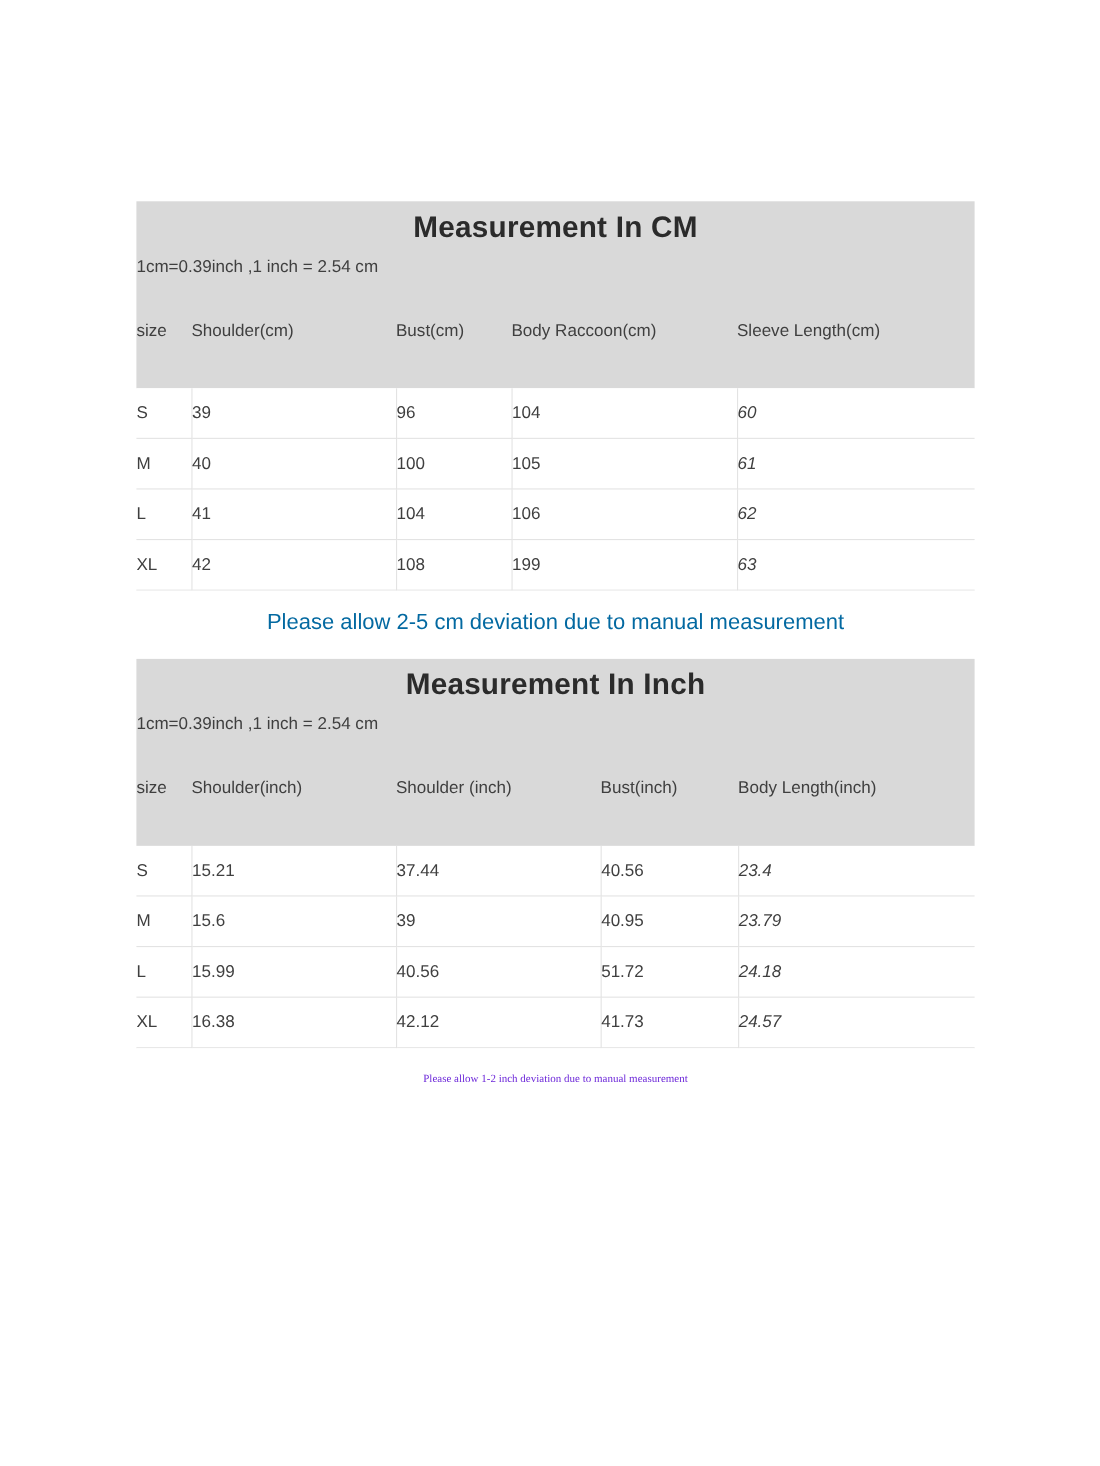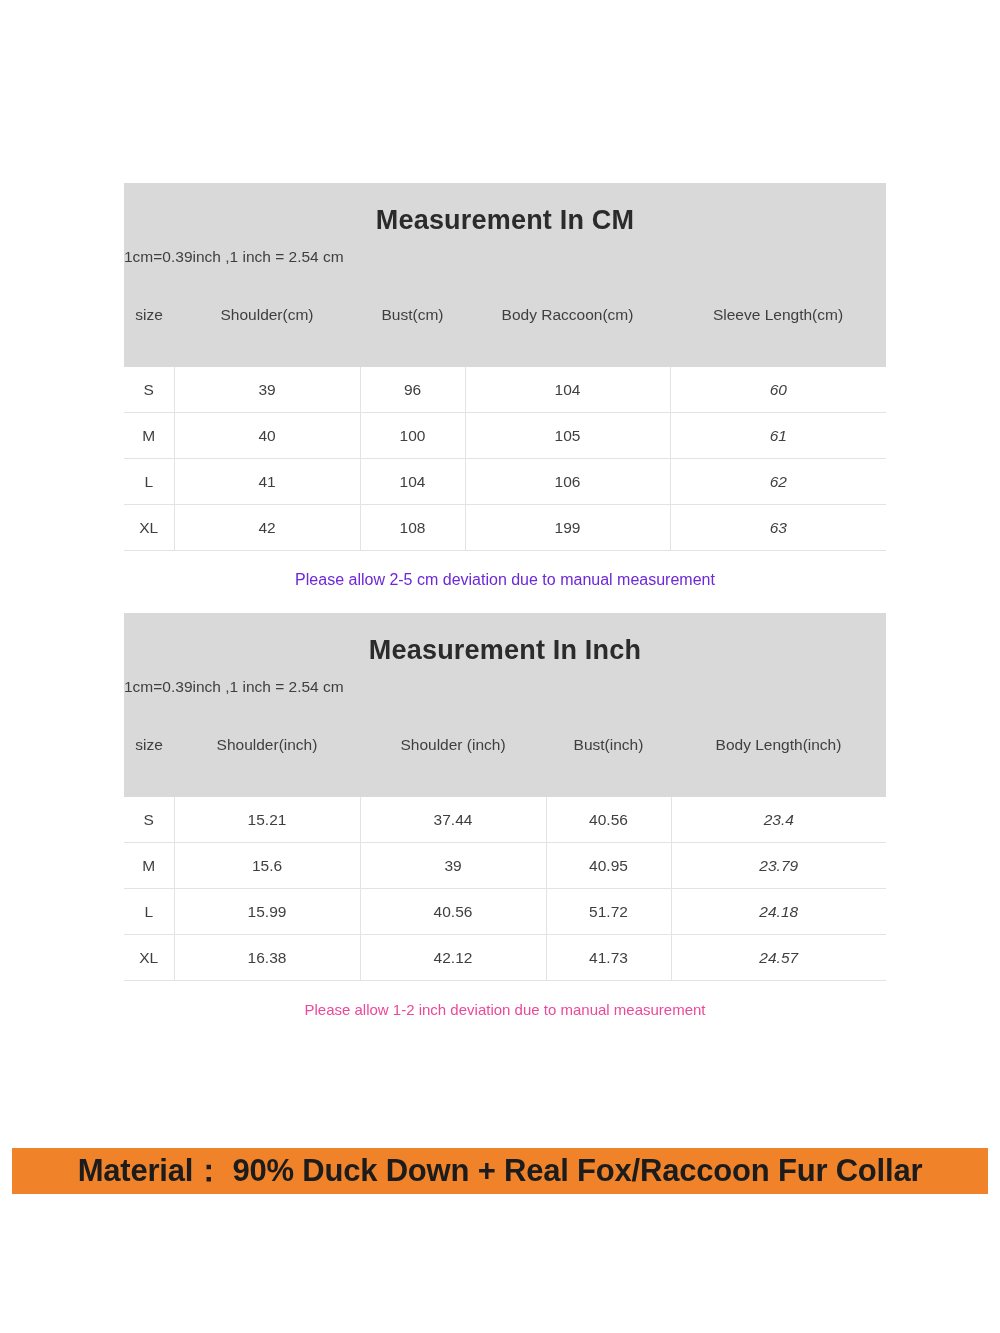--- a/index.html
+++ b/index.html
@@ -35,41 +35,41 @@
   }
   .white {
     background: #ffffff;
   }
 
   .sec-title {
     text-align: center;
     font-size: 27px;
     font-weight: bold;
     color: #2b2b2b;
-    padding-top: 22px;
+    padding-top: 8px;
     letter-spacing: 0.2px;
   }
   .sec-sub {
     text-align: left;
     font-size: 15.5px;
     color: #3f3f3f;
     padding-top: 12px;
     padding-bottom: 26px;
   }
 
   table.sz {
     border-collapse: collapse;
     width: 762px;
     table-layout: fixed;
   }
   table.sz td, table.sz th {
     font-weight: normal;
     font-size: 15.5px;
     color: #3f3f3f;
-    text-align: center;
+    text-align: left;
     vertical-align: middle;
     height: 45px;
     padding: 0;
   }
   
   table.sz.head td {
     border: none;
     padding-bottom: 30px;
   }
   
@@ -100,27 +100,28 @@
   .col2-d    { width: 215px; }
 
   .size-cell { text-align: center; }
 
   .note-block {
     background: #ffffff;
     padding: 14px 0 18px 0;
   }
   .note-line {
     text-align: center;
-    font-size: 16px;
+    font-size: 20px;
+    color: #0369a1;
+    line-height: 30px;
+  }
+  .note-block.small .note-line {
+    font-size: 10px;
     color: #6d28d9;
-    line-height: 30px;
-  }
-  .note-block.small .note-line {
-    font-size: 15px;
-    color: #ec4899;
+    font-family: Liberation Serif, serif;
   }
 
   
   .material-banner {
     position: absolute;
     left: 12px;
     top: 1148px;
     width: 976px;
     height: 46px;
     background: #f0832a;
@@ -276,17 +277,14 @@
       </tbody>
         </table>
 
       <div class="note-block small">
         <div class="note-line">Please allow 1-2 inch deviation due to manual measurement</div>
       </div>
     </div>
 
   </div>
 
-  <div class="material-banner">
-    <span class="material-text">Material： 90% Duck Down + Real Fox/Raccoon Fur Collar</span>
-  </div>
 
 </div>
 
 </body></html>

